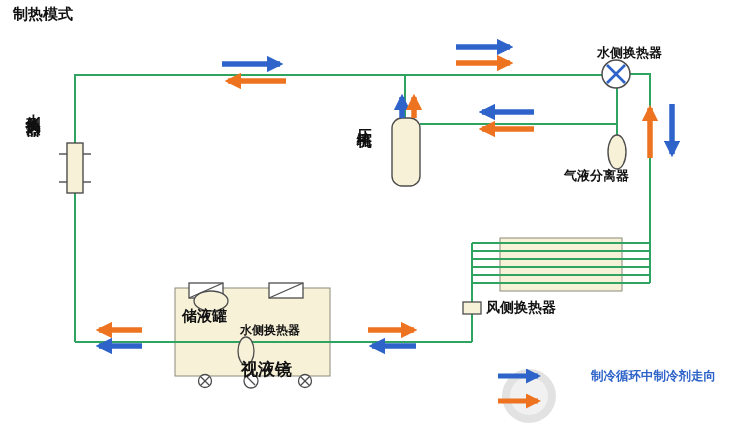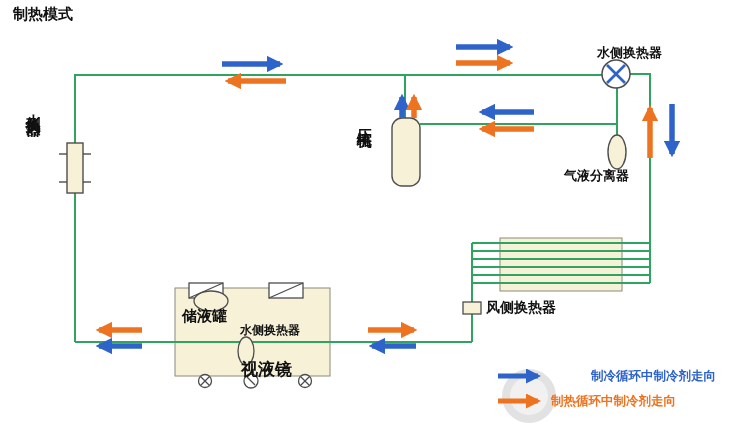--- a/index.html
+++ b/index.html
@@ -133,15 +133,14 @@
   <div class="lbl" style="left:486px;top:299px;font-size:14px;">风侧换热器</div>
 
   <div class="lbl" style="left:182px;top:307px;font-size:15px;">储液罐</div>
 
   <div class="lbl" style="left:240px;top:324px;font-size:12px;">水侧换热器</div>
 
   <div class="lbl" style="left:241px;top:360px;font-size:17px;">视液镜</div>
 
   <div class="lbl legend-blue" style="left:551px;top:369px;font-size:12.5px;margin-left:40px;">制冷循环中制冷剂走向</div>
 
-  <div class="lbl legend-orange" style="left:551px;top:394px;font-size:12.5px;">制热循环中制冷剂走向</div>
 
 </div>
 
 </body></html>

